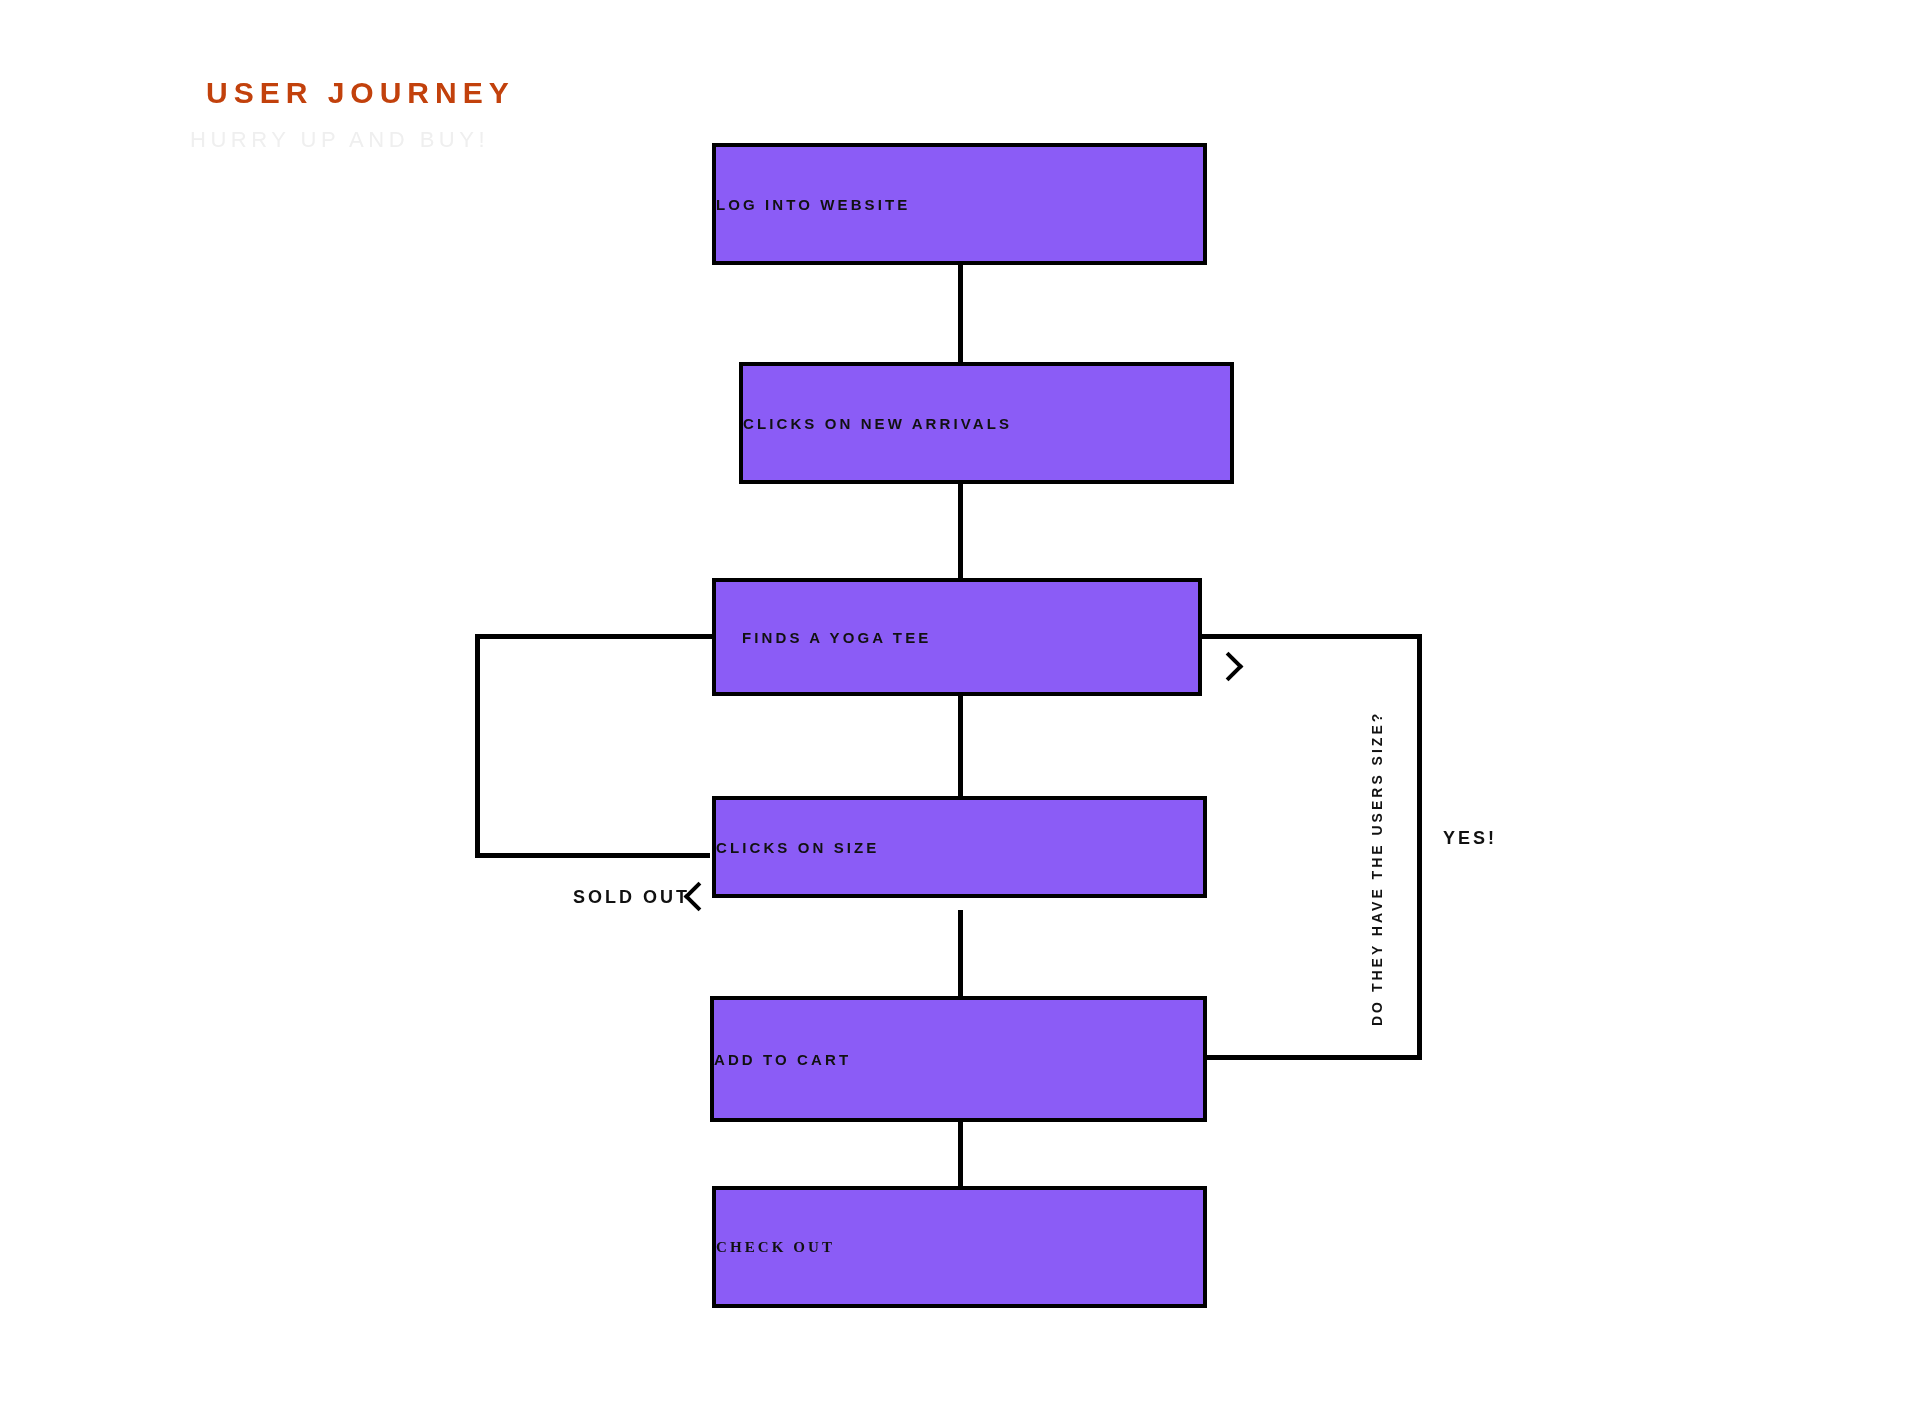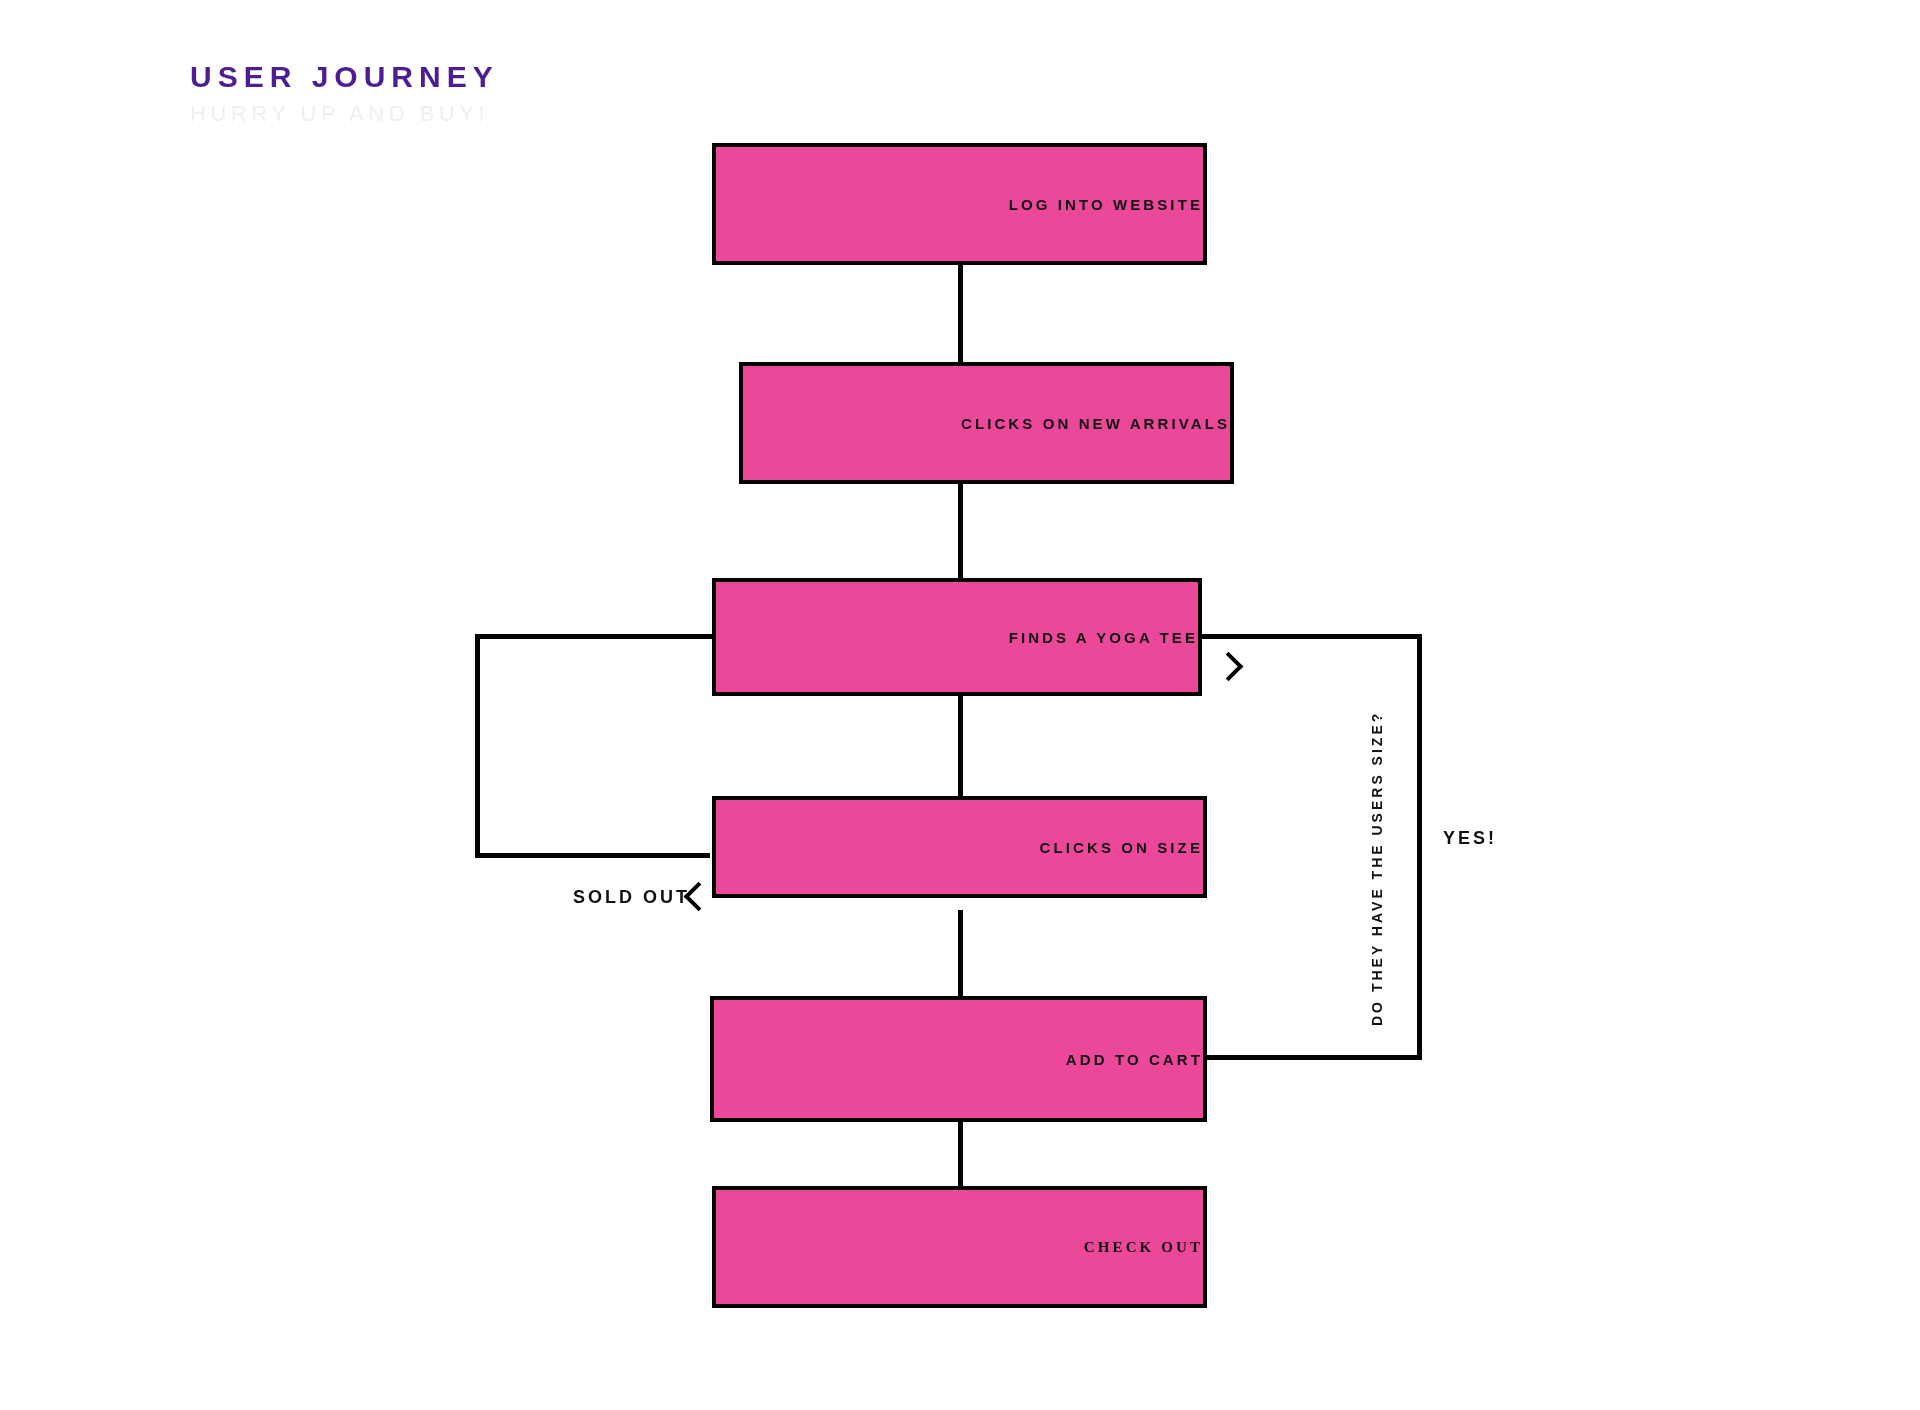--- a/index.html
+++ b/index.html
@@ -23,44 +23,44 @@
   
   .header {
     position: absolute;
     left: 190px;
     top: 60px;
   }
   .title {
     font-size: 30px;
     font-weight: 700;
     letter-spacing: 6px;
-    color: #4c1d95;
+    color: #c2410c;
     line-height: 1.15;
     white-space: nowrap;
-    margin: 0;
+    margin: 16px;
   }
   .subtitle {
     font-size: 22px;
     font-weight: 400;
     letter-spacing: 4.5px;
     color: #efefef;
     line-height: 1.15;
     white-space: nowrap;
     margin: 6px 0 0 0;
   }
 
   
   .node {
     position: absolute;
     box-sizing: border-box;
     border: 4px solid #000000;
-    background: #ec4899;
+    background: #8b5cf6;
     display: flex;
     align-items: center;
-    justify-content: flex-end;
+    justify-content: flex-start;
     z-index: 5;
   }
   .node-label {
     font-size: 15px;
     font-weight: 700;
     letter-spacing: 3.1px;
     color: #111111;
     text-align: center;
     white-space: nowrap;
   }
@@ -141,21 +141,21 @@
   <div class="conn conn-h" style="left:1196px; top:1055px; width:226px;"></div>
 
   <div class="node" style="left:712px; top:143px; width:495px; height:122px;">
     <span class="node-label">LOG INTO WEBSITE</span>
   </div>
 
   <div class="node" style="left:707px; top:362px; width:495px; height:122px;margin-left:32px;">
     <span class="node-label">CLICKS ON NEW ARRIVALS</span>
   </div>
 
-  <div class="node" style="left:712px; top:578px; width:490px; height:118px;">
+  <div class="node" style="left:712px; top:578px; width:490px; height:118px;padding-left:26px;">
     <span class="node-label">FINDS A YOGA TEE</span>
   </div>
 
   <div class="node" style="left:712px; top:796px; width:495px; height:102px;">
     <span class="node-label">CLICKS ON SIZE</span>
   </div>
 
   <div class="node" style="left:710px; top:996px; width:497px; height:126px;">
     <span class="node-label">ADD TO CART</span>
   </div>

